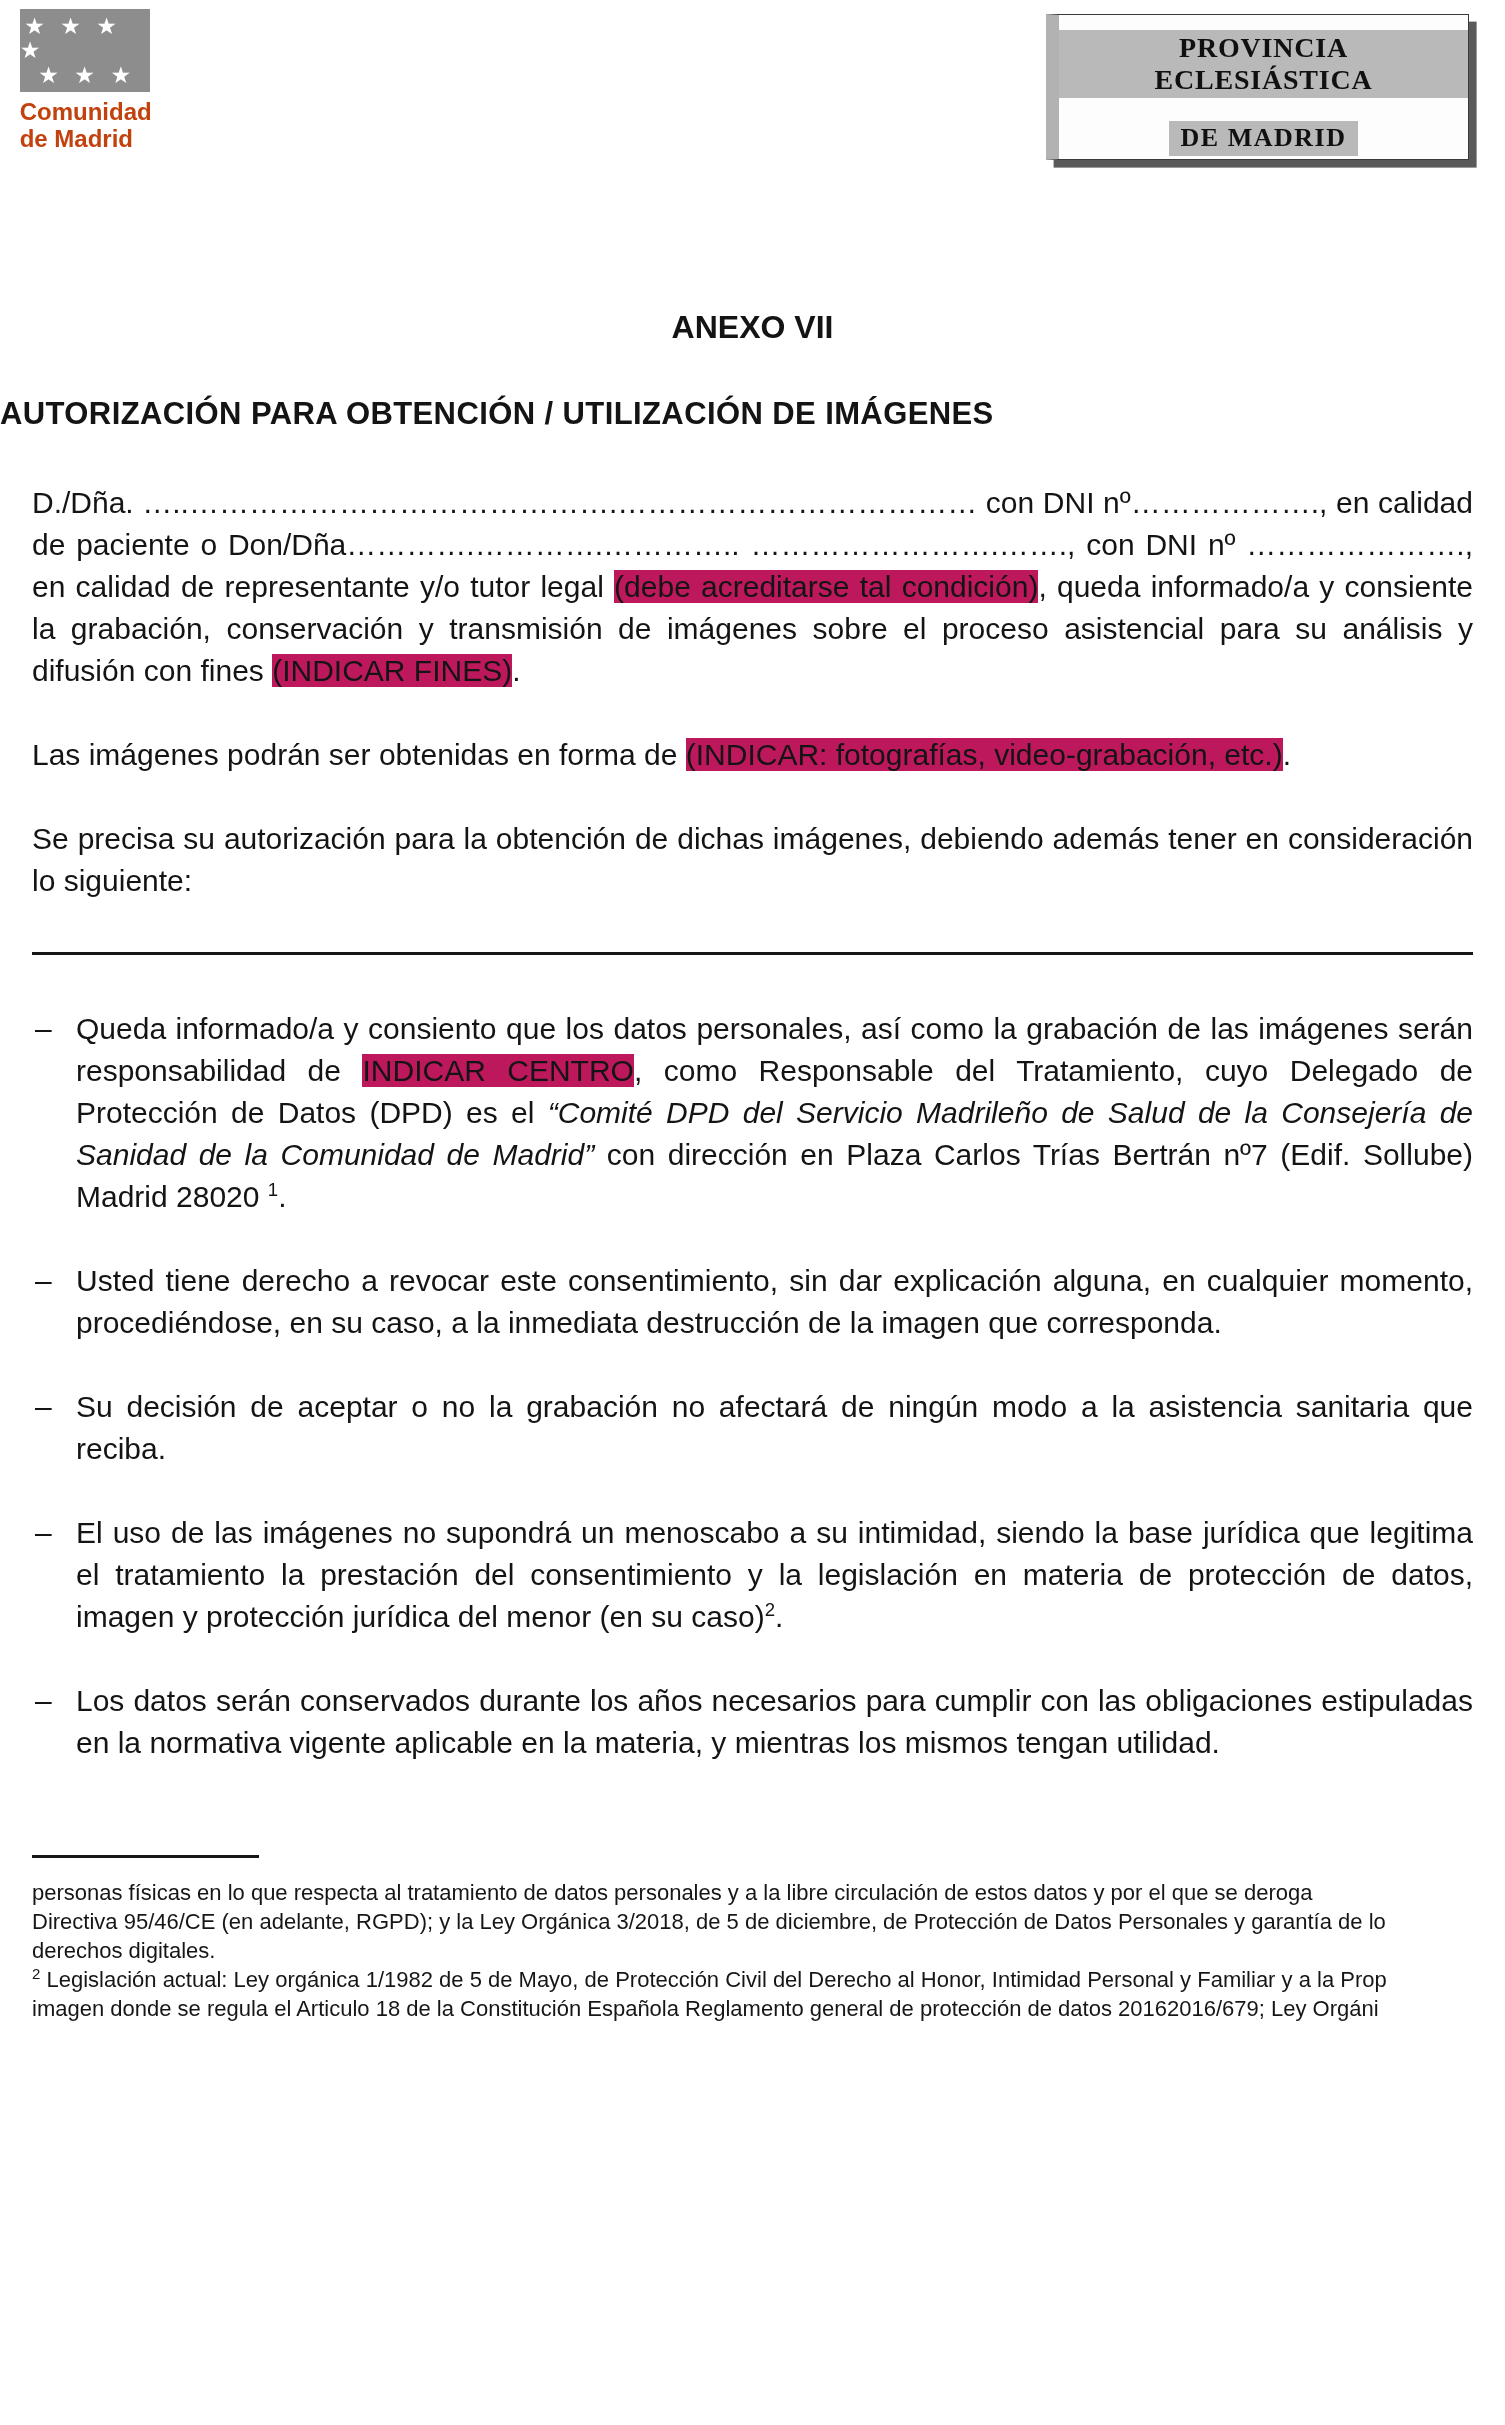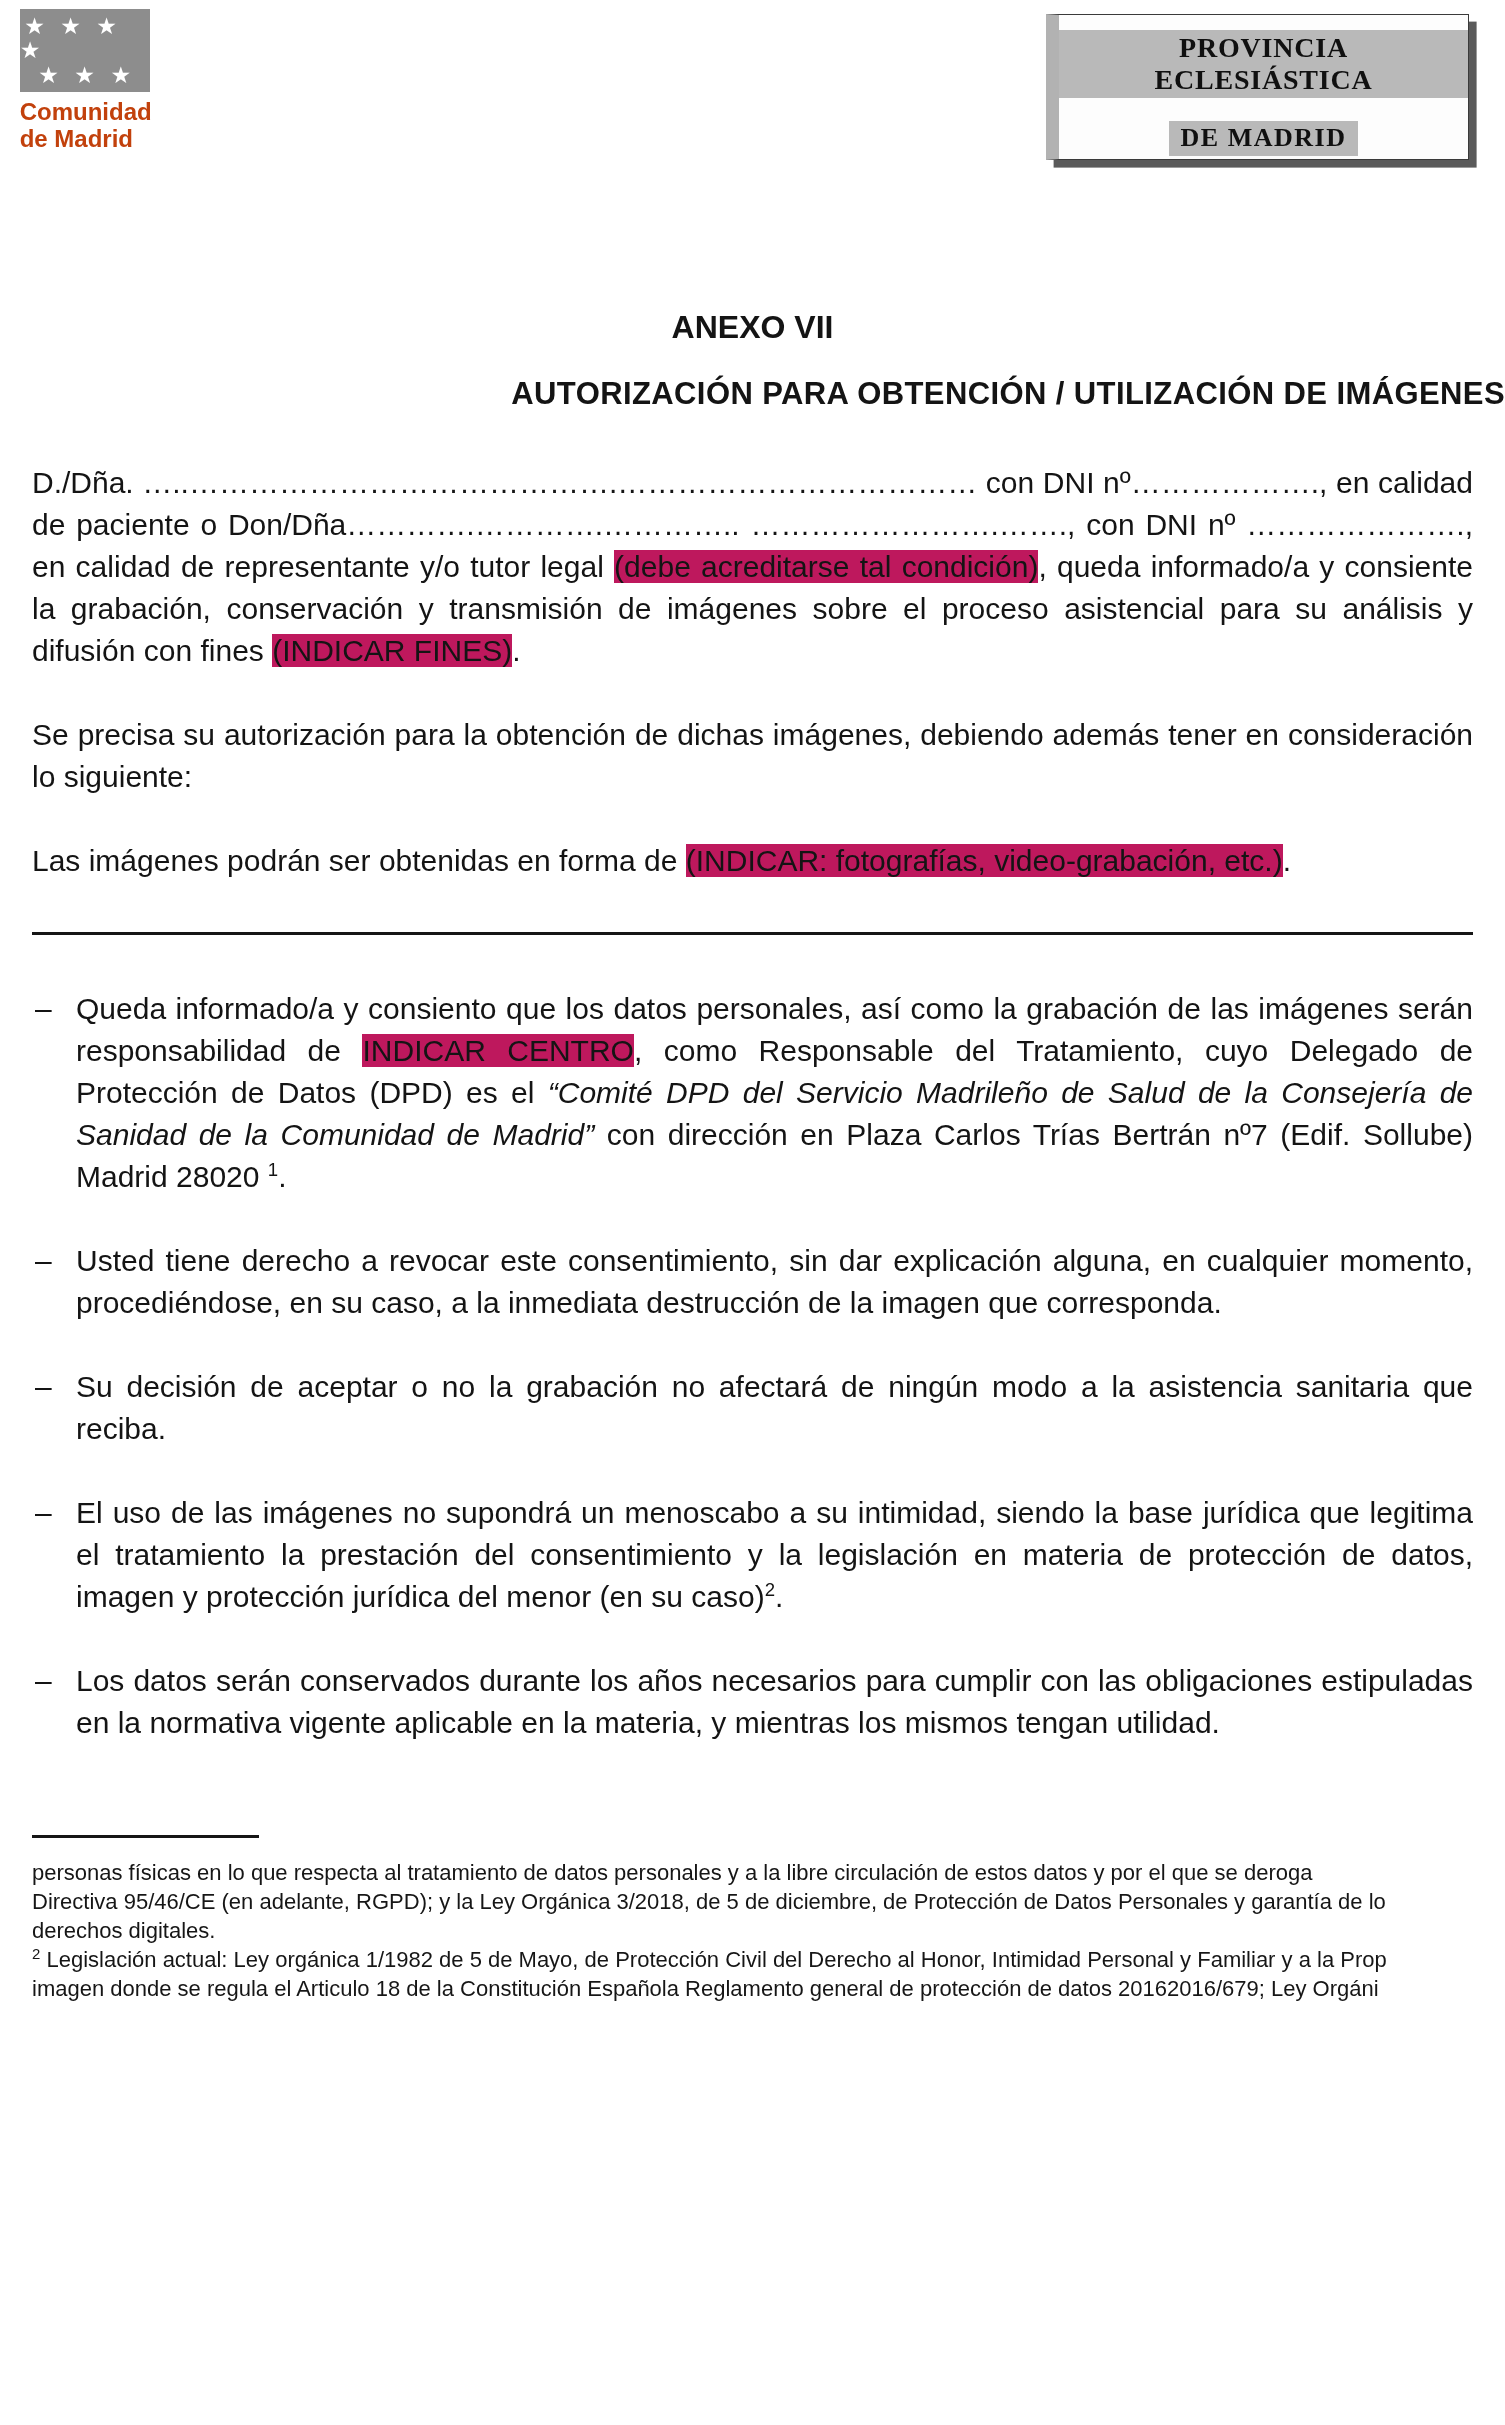--- a/index.html
+++ b/index.html
@@ -49,22 +49,22 @@
     background: #b9b9b9; padding: 2.3px 12px;
     font-weight: bold; font-size: 26px; letter-spacing: 1.5px; color: #101010;
   }
 
   
   .annex-title {
     text-align: center; font-weight: bold; font-size: 32px;
     margin: 120px 0 0 0;
   }
   .doc-title {
-    text-align: right; font-weight: bold; font-size: 31px;
-    margin: 30px 0 0 0; letter-spacing: 0.4px;
+    text-align: left; font-weight: bold; font-size: 31px;
+    margin: 50px 0 0 0; letter-spacing: 0.4px;
   }
 
   
   .content { padding: 0 32px; }
   .para {
     font-size: 30px; line-height: 42px; text-align: justify;
     margin: 0 0 42px 0;
   }
   .first-para { margin-top: 50px; }
   .hl { background: #be185d; }
@@ -115,23 +115,23 @@
   </div>
 
   <div class="annex-title">ANEXO VII</div>
   <div class="doc-title">AUTORIZACIÓN PARA OBTENCIÓN / UTILIZACIÓN DE IMÁGENES</div>
 
   <div class="content">
 
     <p class="para first-para"><span>D./Dña. …..…………………………………….……………………………… con DNI nº………………., en calidad de paciente o Don/Dña………….………….………….. …………………….……., con DNI nº …………………., en calidad de representante y/o tutor legal </span><span class="hl">(debe acreditarse tal condición)</span><span>, queda informado/a y consiente la grabación, conservación y transmisión de imágenes sobre el  proceso asistencial para su análisis y difusión con fines </span><span class="hl">(INDICAR FINES)</span><span>.</span></p>
 
 
+    <p class="para"><span>Las imágenes podrán ser obtenidas en forma de </span><span class="hl">(INDICAR: fotografías, video-grabación, etc.)</span><span>.</span></p>
+
     <p class="para">Se precisa su autorización para la obtención de dichas imágenes, debiendo además tener en consideración lo siguiente:</p>
-
-    <p class="para"><span>Las imágenes podrán ser obtenidas en forma de </span><span class="hl">(INDICAR: fotografías, video-grabación, etc.)</span><span>.</span></p>
 
     <hr class="divider">
 
     <div class="para bullet"><span class="dash">–</span><span>Queda informado/a y consiento que los datos personales, así como la grabación de las imágenes serán responsabilidad de </span><span class="hl">INDICAR CENTRO</span><span>, como Responsable del Tratamiento, cuyo Delegado de Protección de Datos (DPD) es el </span><span class="it">“Comité DPD del Servicio Madrileño de Salud de la Consejería de Sanidad de la Comunidad de Madrid”</span><span> con dirección en Plaza Carlos Trías Bertrán nº7 (Edif. Sollube) Madrid 28020 </span><sup>1</sup><span>.</span></div>
 
     <div class="para bullet"><span class="dash">–</span><span>Usted tiene derecho a revocar este consentimiento, sin dar explicación alguna, en cualquier momento, procediéndose, en su caso, a la inmediata destrucción de la imagen que corresponda.</span></div>
 
     <div class="para bullet"><span class="dash">–</span><span>Su decisión de aceptar o no la grabación no afectará de ningún modo a la asistencia sanitaria que reciba.</span></div>
 
     <div class="para bullet"><span class="dash">–</span><span>El uso de las imágenes no supondrá un menoscabo a su intimidad, siendo la base jurídica que legitima el tratamiento la prestación del consentimiento y la legislación en materia de protección de datos, imagen y protección jurídica del menor (en su caso)</span><sup>2</sup><span>.</span></div>

